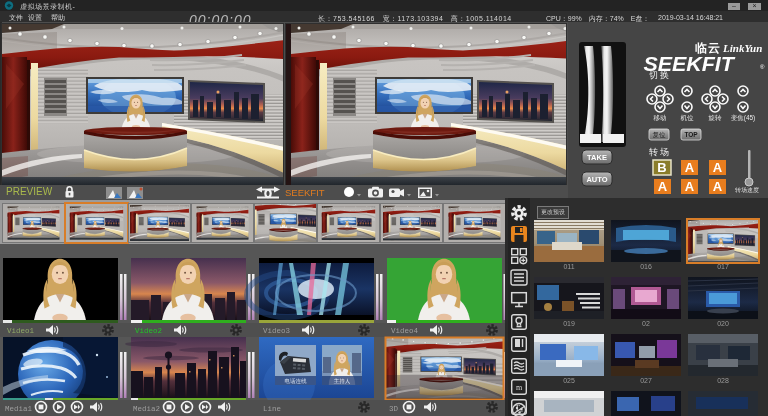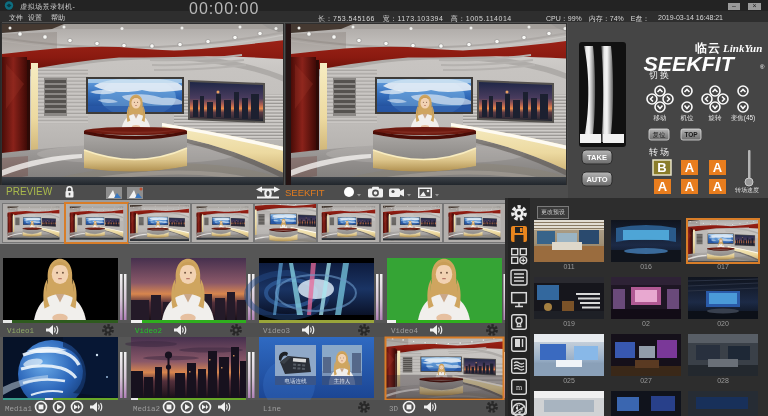--- a/index.html
+++ b/index.html
@@ -17,21 +17,21 @@
   <path d="M2.5,4.5 L5,2.5 L7.5,4.5 L5,6.5 Z" fill="#0a3a44"></path>
 </svg>
 <div class="abs txt" style="left:20px;top:2px;font-size:7px;color:#cfcfcf;letter-spacing:0.5px;">虚拟场景录制机-</div>
 <div class="abs" style="left:728px;top:3px;width:12px;height:7px;background:#9a9a9a;color:#222;font-size:7px;line-height:5px;text-align:center;">–</div>
 <div class="abs" style="left:748px;top:3px;width:13px;height:7px;background:#9a9a9a;color:#222;font-size:7px;line-height:6px;text-align:center;">×</div>
 
 <div class="abs" style="left:0;top:11px;width:768px;height:11px;background:#2e2e2e;"></div>
 <div class="abs txt" style="left:9px;top:13px;">文件</div>
 <div class="abs txt" style="left:28px;top:13px;">设置</div>
 <div class="abs txt" style="left:51px;top:13px;">帮助</div>
-<div class="abs" style="left:189px;top:0;font-size:16px;color:#b8b8b8;letter-spacing:1px;">00:00:00</div>
+<div class="abs" style="left:189px;top:12px;font-size:14px;color:#b8b8b8;letter-spacing:1px;font-style:italic;">00:00:00</div>
 <div class="abs txt" style="left:318px;top:13.5px;font-size:7px;letter-spacing:0.5px;">长：753.545166　宽：1173.103394　高：1005.114014</div>
 <div class="abs txt" style="left:546px;top:13.5px;font-size:7px;">CPU：99%　内存：74%　E盘：</div>
 <div class="abs txt" style="left:658px;top:13.5px;font-size:7px;">2019-03-14 16:48:21</div>
 
 <div class="abs" style="left:0;top:22px;width:768px;height:178px;background:#4d4d4d;"></div>
 <div class="abs" style="left:0;top:22px;width:2px;height:394px;background:#2a2a2a;"></div>
 
 <svg width="0" height="0" style="position:absolute">
 <defs>
 <linearGradient id="gWall" x1="0" y1="0" x2="0" y2="1">

